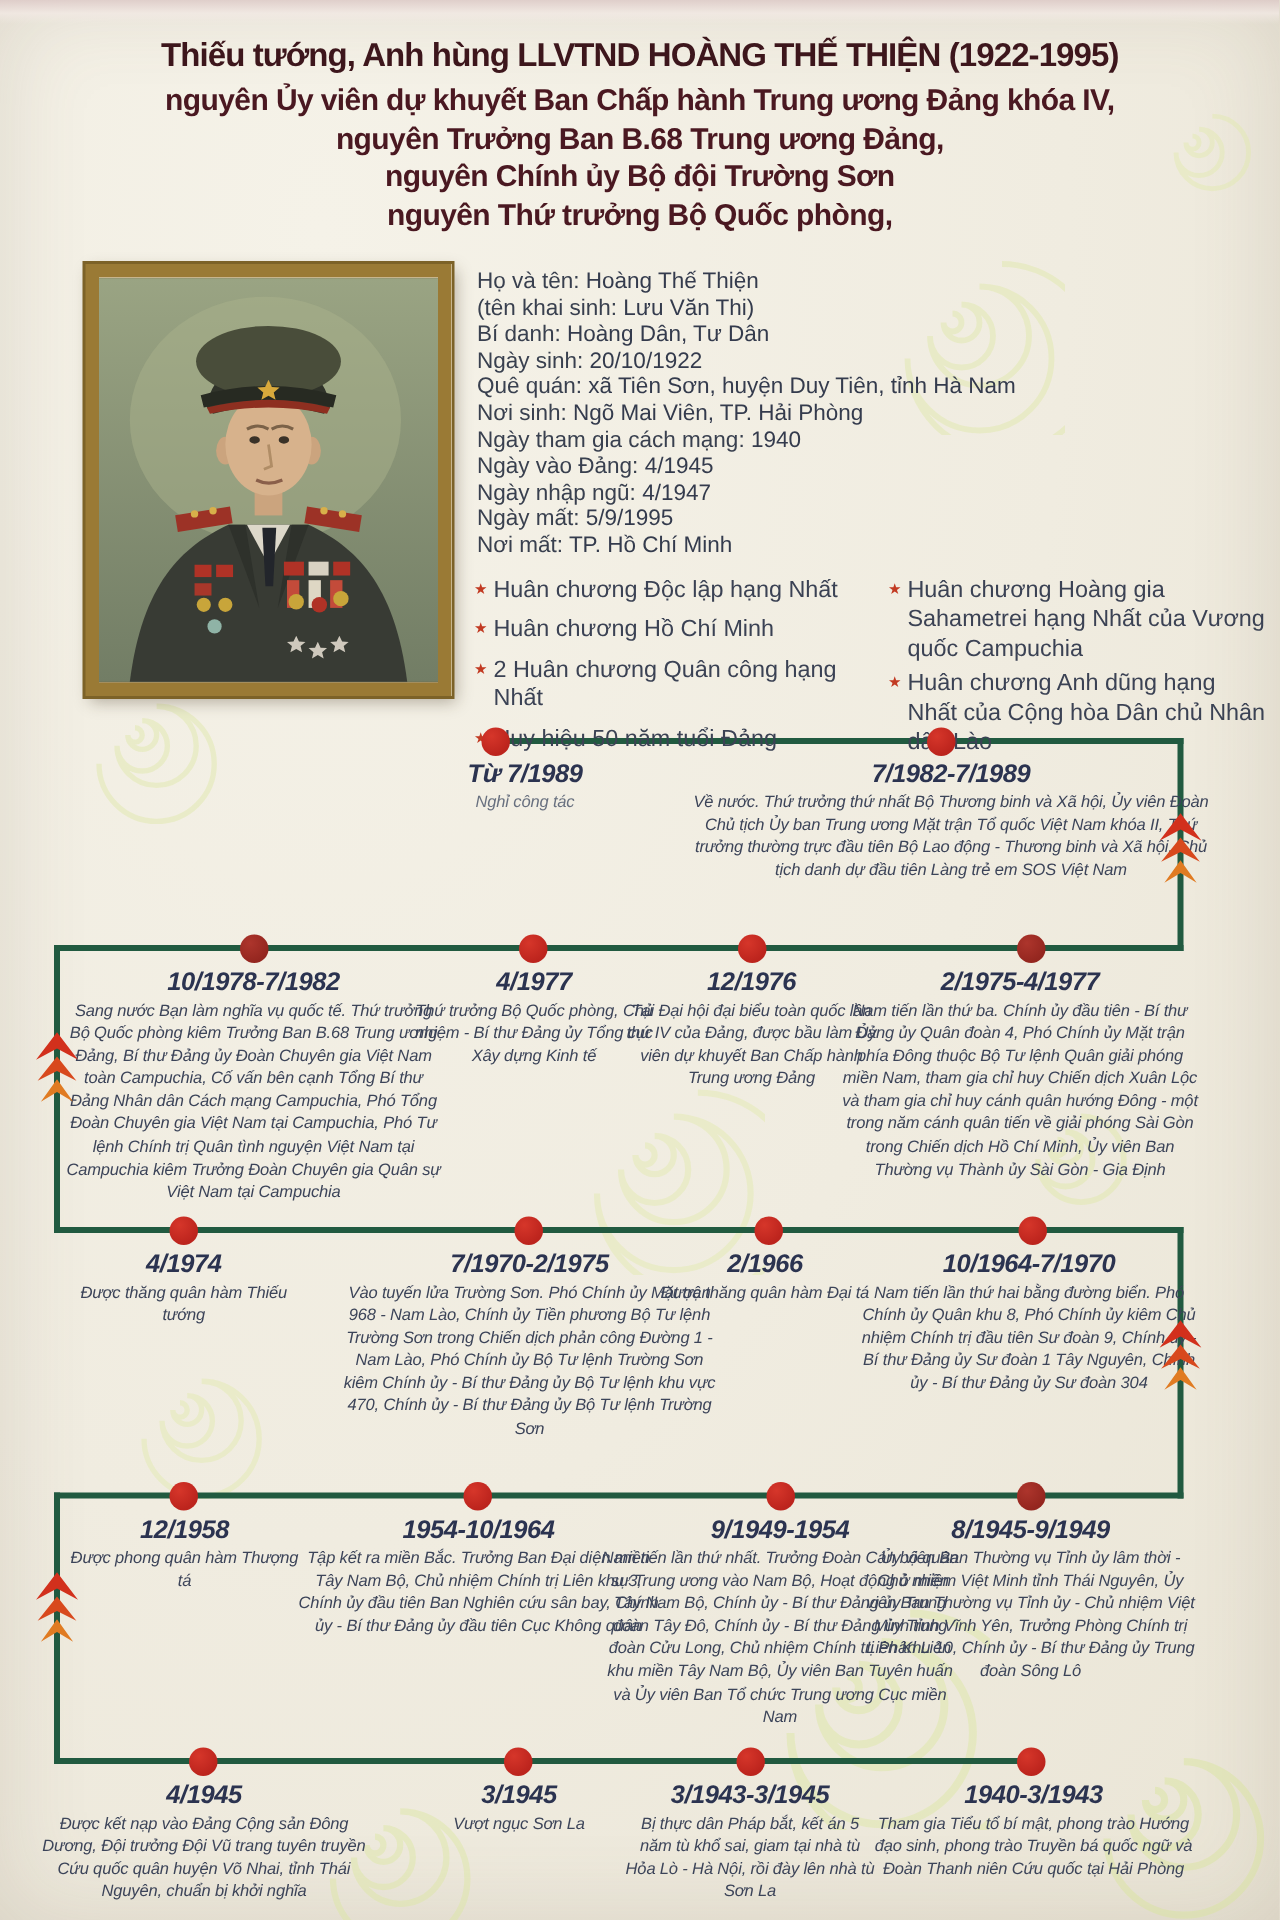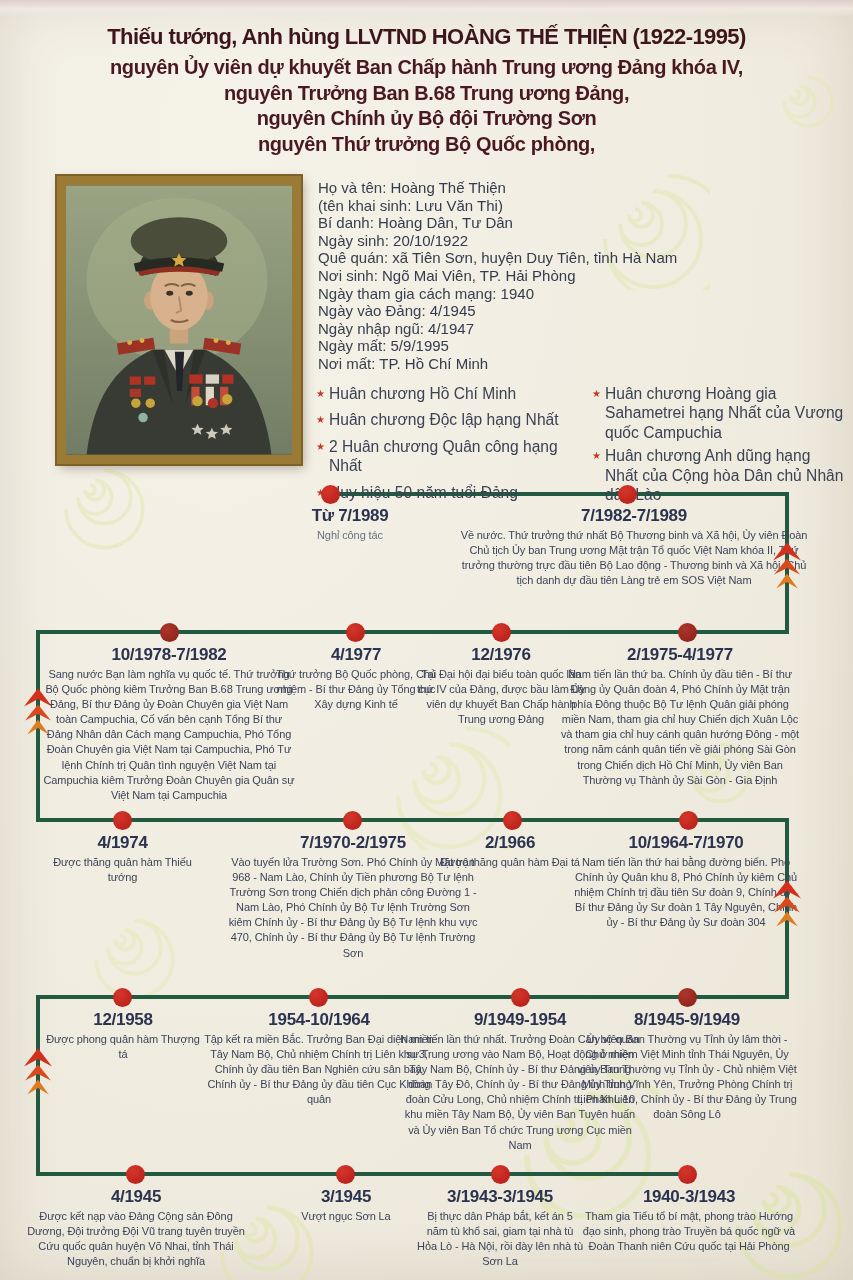--- a/index.html
+++ b/index.html
@@ -37,21 +37,21 @@
   .award { font-size:15.6px; line-height:19.4px; color:#3b4254; margin-bottom:4px; text-indent:-13px; padding-left:13px; }
   .awards-left .award { margin-bottom:7px; }
   .star { color:#c23a22; font-size:10px; vertical-align:2px; margin-right:4px; }
 
   
   .tl-line { position:absolute; background:#215a40; z-index:1; }
   .tl-dot  { position:absolute; width:19px; height:19px; border-radius:50%;
              background:radial-gradient(circle at 35% 30%, #d6362a, #bc241d 70%); z-index:3; }
   .tl-dot.dark { background:radial-gradient(circle at 35% 30%, #ad352c, #94261f 70%); }
   .arrows { position:absolute; z-index:3; }
-  .entry { position:absolute; text-align:center; z-index:2; }
+  .entry { position:absolute; text-align:center; z-index:2;font-style:italic; }
   .entry .date { font-size:17px; font-weight:bold; letter-spacing:-0.3px; color:#2b3350; margin-bottom:2px; }
   .entry .desc { font-size:11px; line-height:15.1px; color:#3c4459; letter-spacing:-0.1px; }
   .entry.first .desc { color:#68707f; }
 </style>
 </head>
 <body>
 
 <div class="poster">
   <div class="top-strip"></div>
 
@@ -156,22 +156,22 @@
     <div class="row"><span>Quê quán:</span> <span class="val">xã Tiên Sơn, huyện Duy Tiên, tỉnh Hà Nam</span></div>
     <div class="row"><span>Nơi sinh:</span> <span class="val">Ngõ Mai Viên, TP. Hải Phòng</span></div>
     <div class="row"><span>Ngày tham gia cách mạng:</span> <span class="val">1940</span></div>
     <div class="row"><span>Ngày vào Đảng:</span> <span class="val">4/1945</span></div>
     <div class="row"><span>Ngày nhập ngũ:</span> <span class="val">4/1947</span></div>
     <div class="row"><span>Ngày mất:</span> <span class="val">5/9/1995</span></div>
     <div class="row"><span>Nơi mất:</span> <span class="val">TP. Hồ Chí Minh</span></div>
   </div>
 
   <div class="awards-left">
+    <div class="award"><span class="star">★</span><span>Huân chương Độc lập hạng Nhất</span></div>
     <div class="award"><span class="star">★</span><span>Huân chương Hồ Chí Minh</span></div>
-    <div class="award"><span class="star">★</span><span>Huân chương Độc lập hạng Nhất</span></div>
     <div class="award"><span class="star">★</span><span>2 Huân chương Quân công hạng Nhất</span></div>
     <div class="award"><span class="star">★</span><span>Huy hiệu 50 năm tuổi Đảng</span></div>
   </div>
   <div class="awards-right">
     <div class="award"><span class="star">★</span><span>Huân chương Hoàng gia Sahametrei hạng Nhất của Vương quốc Campuchia</span></div>
     <div class="award"><span class="star">★</span><span>Huân chương Anh dũng hạng Nhất của Cộng hòa Dân chủ Nhân dân Lào</span></div>
   </div>
 
   <div class="tl-line" style="left:330px;top:492px;width:459px;height:4px"></div>
   <div class="tl-line" style="left:785px;top:492px;width:4px;height:142px"></div>

